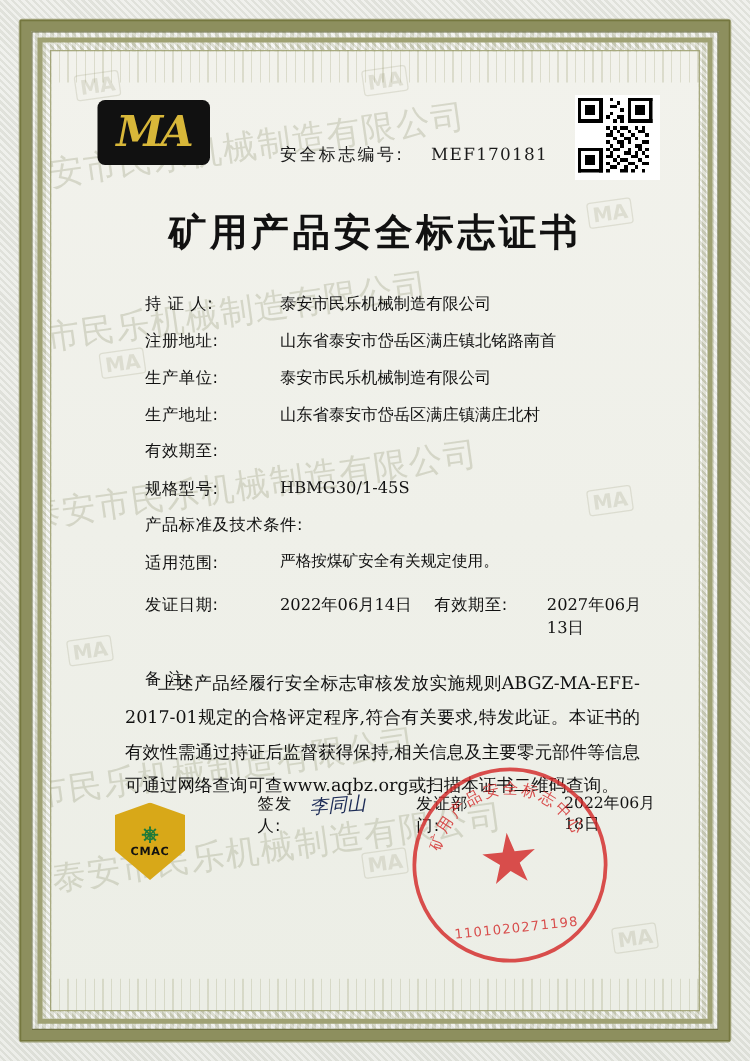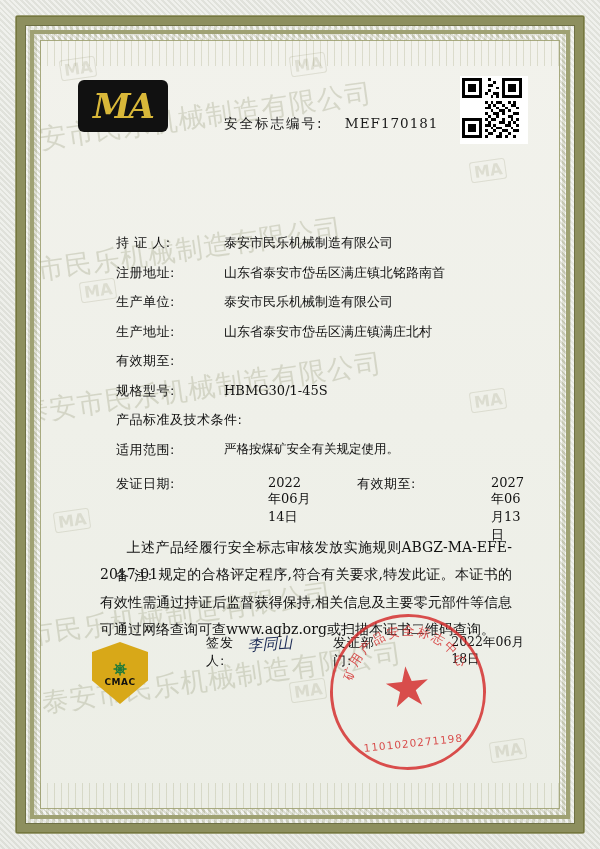--- a/index.html
+++ b/index.html
@@ -126,21 +126,21 @@
     letter-spacing:0.5px;
     color:#111;
   }
   .row .v{
     flex:1;
     font-family:"DejaVu Serif","Liberation Serif",serif;
     color:#111;
     padding-left:4px;
   }
   .row .v.small{font-size:12.5px;}
-  .row2{display:flex;align-items:flex-start;margin-bottom:11.5px;gap:44px;}
+  .row2{display:flex;align-items:flex-start;margin-bottom:11.5px;}
   .row2 .k{width:104px;flex:none;letter-spacing:0.5px;}
   .row2 .v{
     width:150px;
     font-family:"DejaVu Serif","Liberation Serif",serif;
     padding-left:4px;
   }
   .row2 .k2{width:86px;flex:none;letter-spacing:0.5px;}
   .row2 .v2{font-family:"DejaVu Serif","Liberation Serif",serif;padding-left:4px;}
 
   .para{
@@ -335,20 +335,21 @@
             <rect x="12" y="20" width="2" height="1"></rect>
           <rect x="15" y="20" width="1" height="1"></rect>
             <rect x="18" y="20" width="1" height="1"></rect>
           <rect x="8" y="5" width="1" height="1"></rect>
             <rect x="10" y="6" width="1" height="1"></rect>
           <rect x="12" y="6" width="1" height="1"></rect>
         </g>
       </svg>
     </div>
 
+    <div class="title">矿用产品安全标志证书</div>
 
     <div class="fields">
 
       <div class="row">
         <div class="k">持 证 人:</div>
         <div class="v">泰安市民乐机械制造有限公司</div>
       </div>
 
       <div class="row">
         <div class="k">注册地址:</div>

